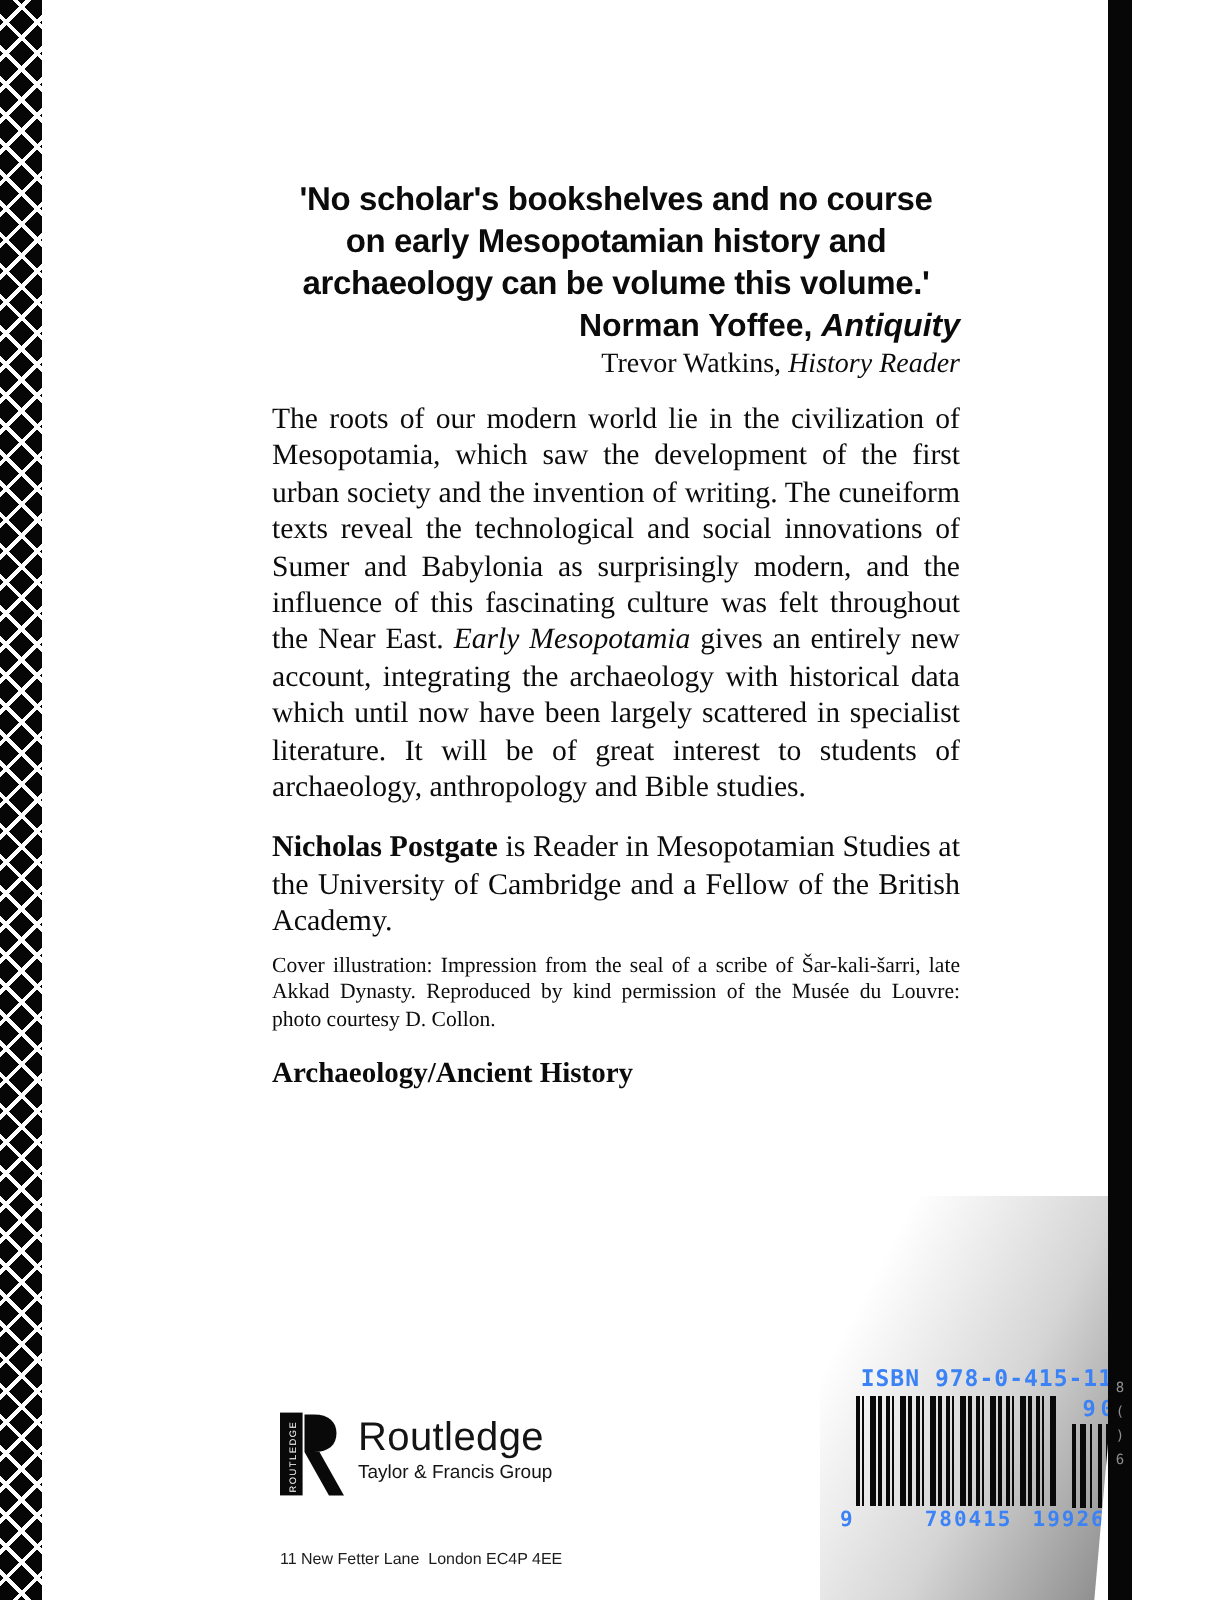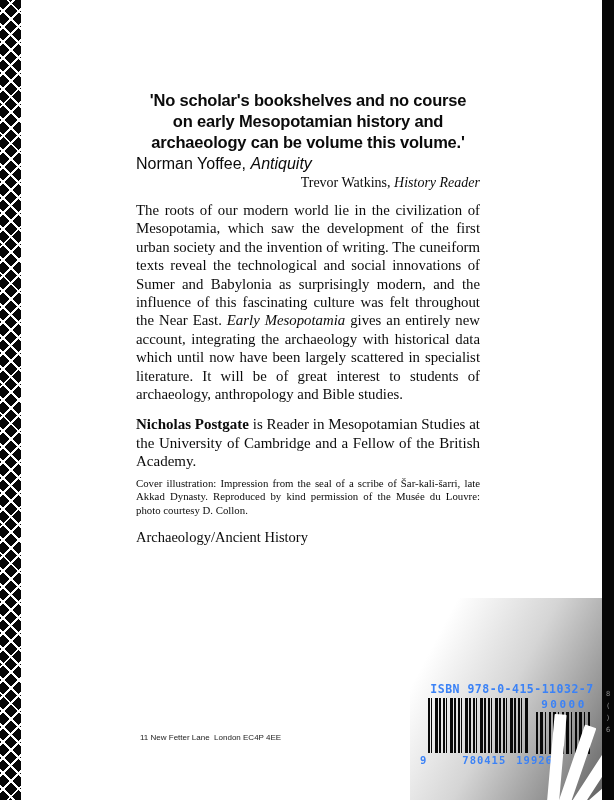--- a/index.html
+++ b/index.html
@@ -1,44 +1,44 @@
 <!DOCTYPE html>
 <html><head>
 <meta charset="utf-8">
 <style>
   html,body{margin:0;padding:0;background:#fff;}
-  #page{position:relative;width:614px;height:800px;background:#ffffff;overflow:hidden;
+  #page{position:relative;width:566px;height:800px;background:#ffffff;overflow:hidden;
         font-family:"Liberation Serif",serif;color:#0b0b0b;}
 
   
   .lattice{position:absolute;left:0;top:0;width:21px;height:800px;background-color:#060606;
     background-image:
       repeating-linear-gradient(45deg, rgba(255,255,255,0) 0 9px, #ffffff 9px 11px),
       repeating-linear-gradient(135deg, rgba(255,255,255,0) 0 9px, #ffffff 9px 11px);}
 
   
   .redge{position:absolute;right:0;top:0;width:12px;height:800px;background:#070707;z-index:6;}
   .edgecode{position:absolute;top:690px;left:2px;writing-mode:vertical-rl;text-orientation:upright;
     font-family:"DejaVu Sans Mono",monospace;font-size:7px;letter-spacing:4px;color:#8f8f8f;}
 
   
   .content{position:absolute;left:136px;top:0;width:344px;}
   .q1{margin-top:90px;text-align:center;font-family:"Liberation Sans",sans-serif;
       font-weight:bold;font-size:16.5px;line-height:21px;letter-spacing:-0.2px;}
   .q1 .ln{white-space:nowrap;}
-  .q1-attr{margin-top:2px;text-align:left;font-family:"Liberation Sans",sans-serif;
-      font-size:16px;font-weight:normal;}
+  .q1-attr{margin-top:2px;text-align:right;font-family:"Liberation Sans",sans-serif;
+      font-size:16px;font-weight:bold;}
   .italic{font-style:italic;}
   .q2{margin-top:16px;font-size:14.6px;line-height:16.4px;text-align:justify;}
   .q2-attr{margin-top:2px;text-align:right;font-size:14px;}
   .body-para{margin-top:10px;font-size:14.8px;line-height:18.4px;text-align:justify;}
   .author-para{margin-top:12px;font-size:15px;line-height:18.4px;text-align:justify;}
   .bold{font-weight:bold;}
   .covernote{margin-top:6px;font-size:10.8px;line-height:13.5px;text-align:justify;}
-  .category{margin-top:12px;font-size:14.5px;font-weight:normal;}
+  .category{margin-top:12px;font-size:14.5px;font-weight:bold;}
 
   
   .pub{position:absolute;left:140px;top:706px;width:250px;font-family:"Liberation Sans",sans-serif;z-index:2;}
   .pub-row{display:flex;align-items:flex-start;}
   .rlogo{width:32px;height:42px;display:block;}
   .pub-names{margin-left:7px;margin-top:3px;}
   .pub-name{font-size:20px;line-height:21px;color:#141414;letter-spacing:0.2px;}
   .pub-group{font-size:9.5px;margin-top:1px;color:#141414;}
   .addr{margin-top:8px;font-size:8px;line-height:9.5px;white-space:pre;color:#1c1c1c;}
 
@@ -102,20 +102,32 @@
     <div class="author-para">
       <span class="bold">Nicholas Postgate</span><span> is Reader in Mesopotamian Studies at the University of Cambridge and a Fellow of the British Academy.</span>
     </div>
 
     <div class="covernote">Cover illustration: Impression from the seal of a scribe of Šar-kali-šarri, late Akkad Dynasty. Reproduced by kind permission of the Musée du Louvre: photo courtesy D. Collon.</div>
 
     <div class="category">Archaeology/Ancient History</div>
   </div>
 
   <div class="pub">
+    <div class="pub-row">
+      <svg class="rlogo" viewBox="0 0 34 44">
+        <rect x="0" y="0" width="12" height="44" fill="#090909"></rect>
+        <text transform="translate(8.5 42.5) rotate(-90)" font-size="5" letter-spacing="0.8" fill="#ffffff" font-family="Liberation Sans, sans-serif">ROUTLEDGE</text>
+        <path d="M13 1 h5 c8 0 12 4 12 10 c0 6 -4 10 -12 10 h-5 z" fill="#090909"></path>
+        <path d="M13 21 l8 0 l13 23 l-8 0 z" fill="#090909"></path>
+      </svg>
+      <div class="pub-names">
+        <div class="pub-name">Routledge</div>
+        <div class="pub-group">Taylor &amp; Francis Group</div>
+      </div>
+    </div>
     <div class="addr">
       <div>11 New Fetter Lane  London EC4P 4EE</div>
       
     </div>
 
   </div>
 
   <div class="graypanel"></div>
 
   <div class="bc">

